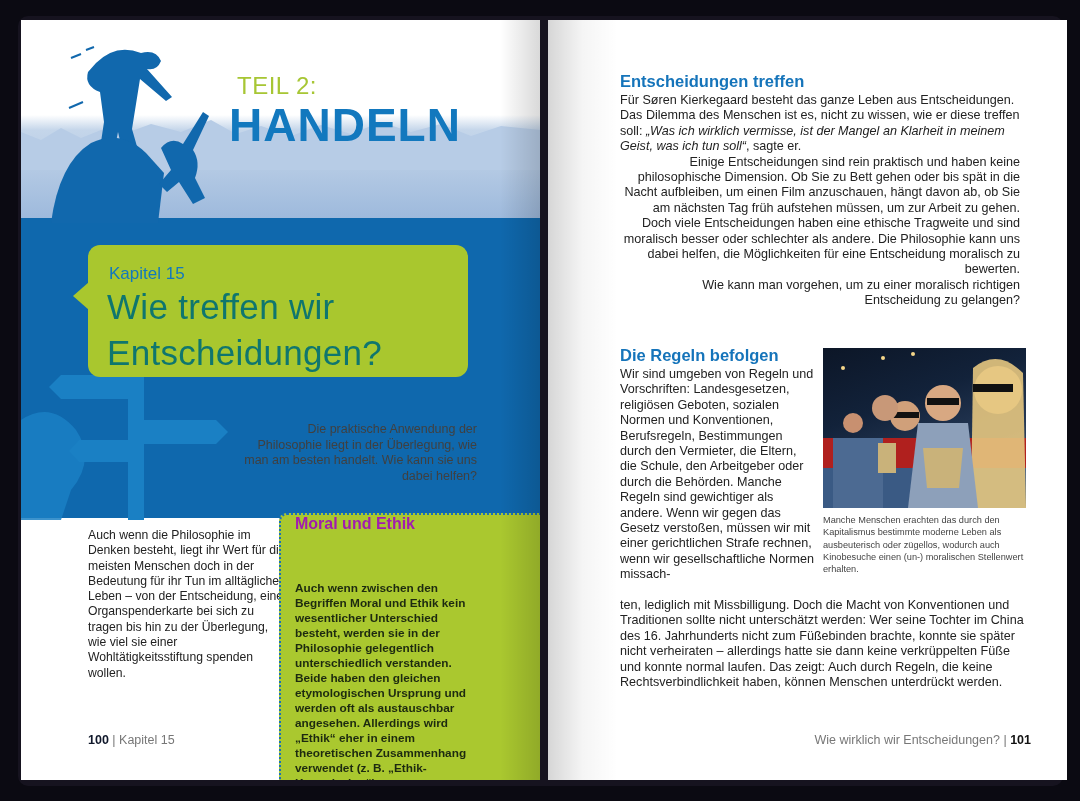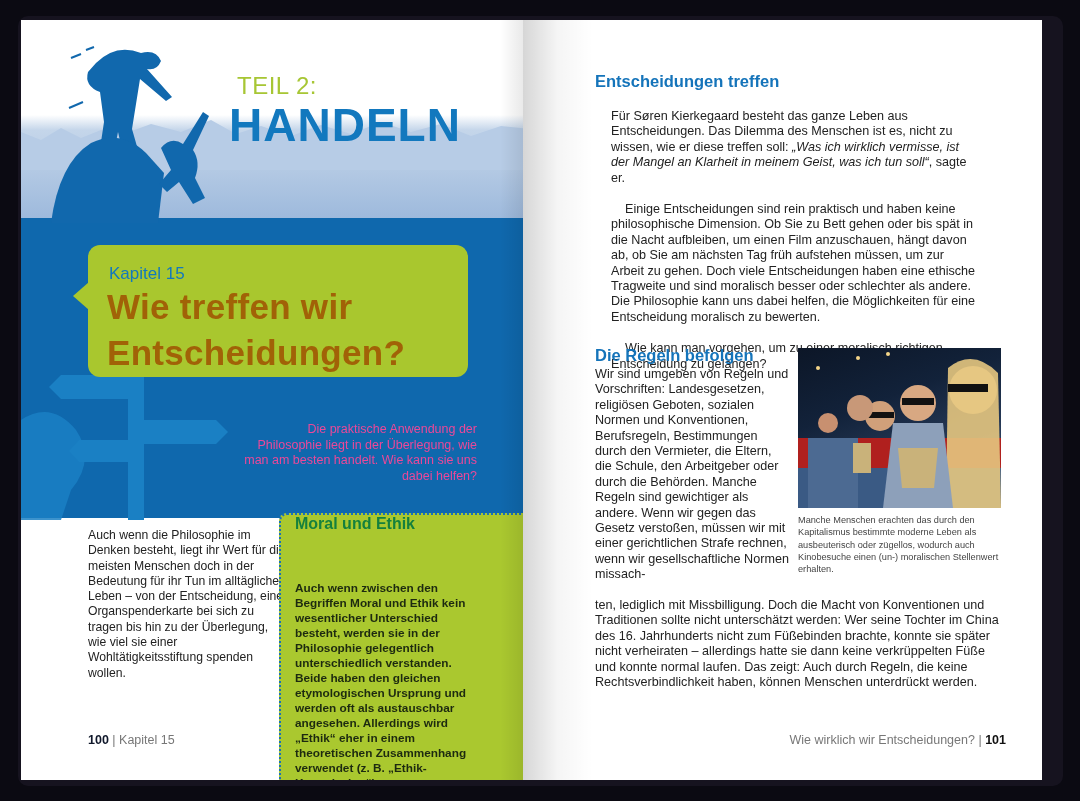--- a/index.html
+++ b/index.html
@@ -1,50 +1,50 @@
 <!DOCTYPE html>
 <html><head>
 <meta charset="utf-8">
 <style>
   html, body { margin:0; padding:0; }
   body { width:1080px; height:801px; background:#0b0a12; position:relative; overflow:hidden; font-family:"Liberation Sans", sans-serif; }
   .book { position:absolute; left:18px; top:16px; width:1045px; height:770px; background:#16131f; border-radius:10px; }
   .page-left { position:absolute; left:21px; top:20px; width:519px; height:760px; background:#fff; overflow:hidden; }
-  .page-right { position:absolute; left:523px; top:20px; width:519px; height:760px; background:#fff; overflow:hidden; }
+  .page-right { position:absolute; left:548px; top:20px; width:519px; height:760px; background:#fff; overflow:hidden; }
   .spine-shade-left { position:absolute; right:0; top:0; width:40px; height:100%; background:linear-gradient(to right, rgba(0,0,0,0), rgba(0,0,0,0.15)); pointer-events:none; }
   .spine-shade-right { position:absolute; left:0; top:0; width:70px; height:100%; background:linear-gradient(to right, rgba(0,0,0,0.16), rgba(0,0,0,0.04) 50%, rgba(0,0,0,0)); pointer-events:none; }
 
   
   .hero-sky { position:absolute; left:0; top:0; width:519px; height:200px; background:linear-gradient(#fff 0, #fff 95px, #c5d6ea 110px, #9db9dc 200px); }
   .mountains { position:absolute; left:0; top:90px; width:519px; height:60px; }
   .hero-blue { position:absolute; left:0; top:198px; width:519px; height:300px; background:#0f68ad; }
   .climbers { position:absolute; left:20px; top:8px; width:200px; height:195px; }
   .teil { position:absolute; left:208px; top:52px; font-size:24px; color:#a7c634; letter-spacing:0.5px;margin-left:8px; }
   .handeln { position:absolute; left:208px; top:78px; font-size:46px; font-weight:bold; color:#1278be; letter-spacing:1px; }
   .signpost { position:absolute; left:0; top:330px; width:220px; height:170px; }
 
   .chapter-box { position:absolute; left:67px; top:225px; width:380px; height:132px; background:#a9c72e; border-radius:12px; }
   .chapter-notch { position:absolute; left:52px; top:262px; width:0; height:0; border-top:14px solid transparent; border-bottom:14px solid transparent; border-right:16px solid #a9c72e; }
   .chapter-label { position:absolute; left:88px; top:244px; font-size:17px; color:#1278be; }
-  .chapter-title { position:absolute; left:86px; top:264px; font-size:35px; font-weight:bold; color:#a16207; line-height:46px; letter-spacing:0.3px; }
-  .intro { position:absolute; left:220px; top:402px; width:236px; text-align:right; font-size:12.5px; line-height:15.5px; color:#ec4899; }
+  .chapter-title { position:absolute; left:86px; top:264px; font-size:35px; font-weight:normal; color:#0f766e; line-height:46px; letter-spacing:0.3px; }
+  .intro { position:absolute; left:220px; top:402px; width:236px; text-align:right; font-size:12.5px; line-height:15.5px; color:#404040; }
 
   .lead { position:absolute; left:67px; top:508px; width:200px; font-size:12.2px; line-height:15.3px; color:#222; }
   .folio-left { position:absolute; left:67px; top:713px; font-size:12.5px; color:#777; }
   .folio-left b { color:#0f172a; }
 
   .sidebar { position:absolute; left:258px; top:493px; width:261px; height:267px; background:#aac82f; border-left:2px dotted #1a70b8; border-top:2px dotted #1a70b8; border-top-left-radius:8px; }
-  .sidebar-title { position:absolute; left:274px; top:495px; font-size:16px; font-weight:bold; color:#15803d; }
+  .sidebar-title { position:absolute; left:274px; top:495px; font-size:16px; font-weight:bold; color:#a21caf; }
   .sidebar-body { position:absolute; left:274px; top:515px; width:190px; font-size:11.8px; line-height:15px; color:#1d2a10; font-weight:bold;margin-top:46px; }
 
   
   .h2 { position:absolute; font-size:16.5px; font-weight:bold; color:#1574ba; }
   .p-right { position:absolute; font-size:12.6px; line-height:15.4px; color:#222; }
-  .p-right p { margin:16px; text-indent:0; }
-  .p-right p.ind { text-indent:14px; }
+  .p-right p { margin:0; text-indent:0; }
+  .p-right p.ind { text-indent:14px;text-align:right; }
   .photo { position:absolute; left:275px; top:328px; width:203px; height:160px; background:linear-gradient(160deg,#0c1627 0%,#12223a 35%,#2a3e5c 70%,#3e4f66 100%); overflow:hidden; }
   .caption { position:absolute; left:275px; top:494px; width:205px; font-size:9.2px; line-height:12.3px; color:#444; }
   .folio-right { position:absolute; right:36px; top:713px; font-size:12.5px; color:#777; }
   .folio-right b { color:#111;text-align:center; }
 </style>
 </head>
 <body>
 
 <div class="book"></div>
 

